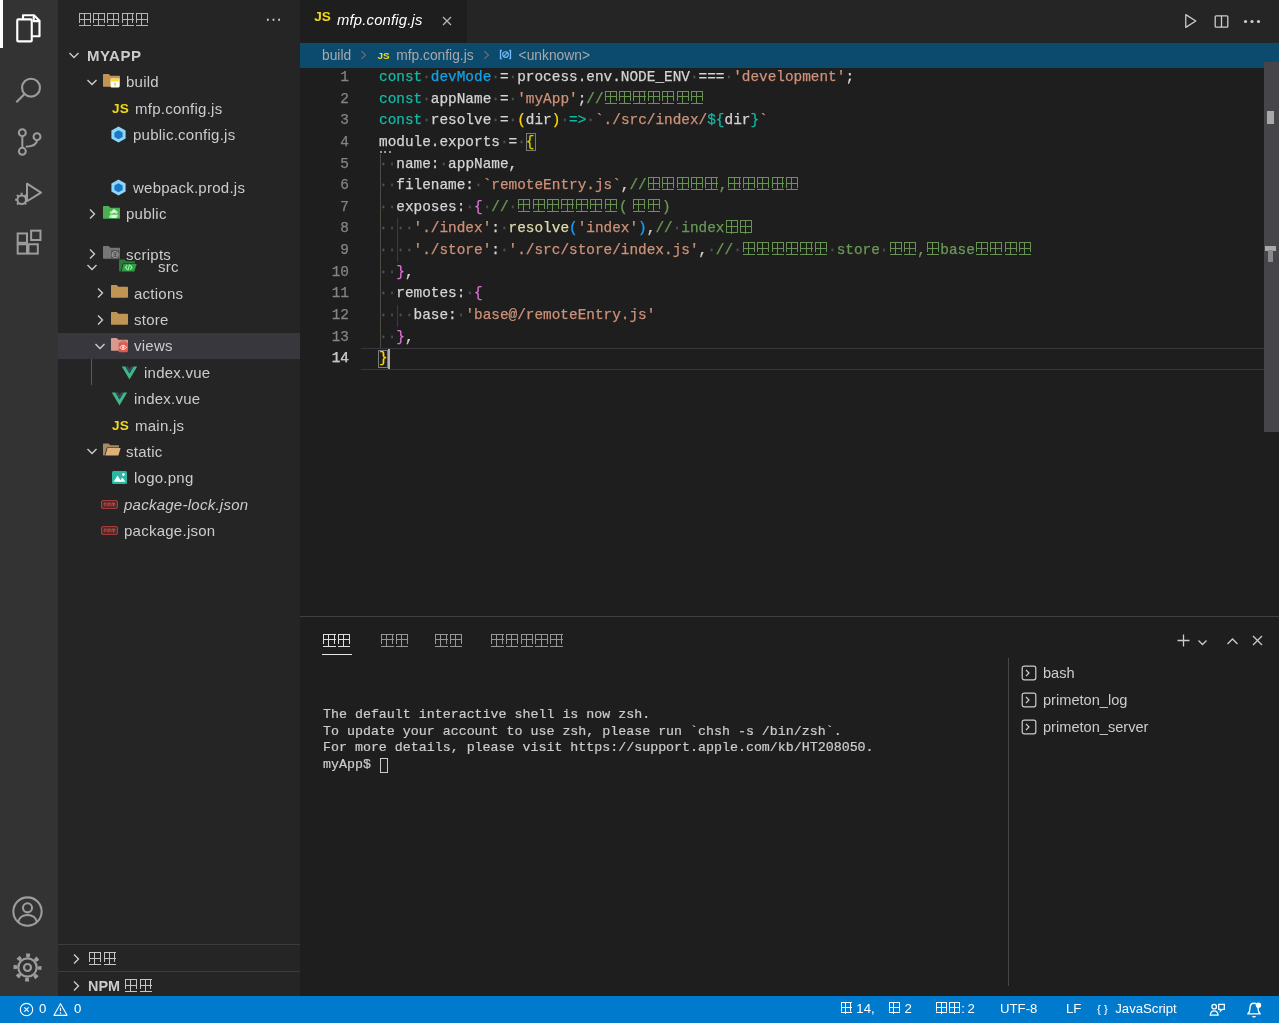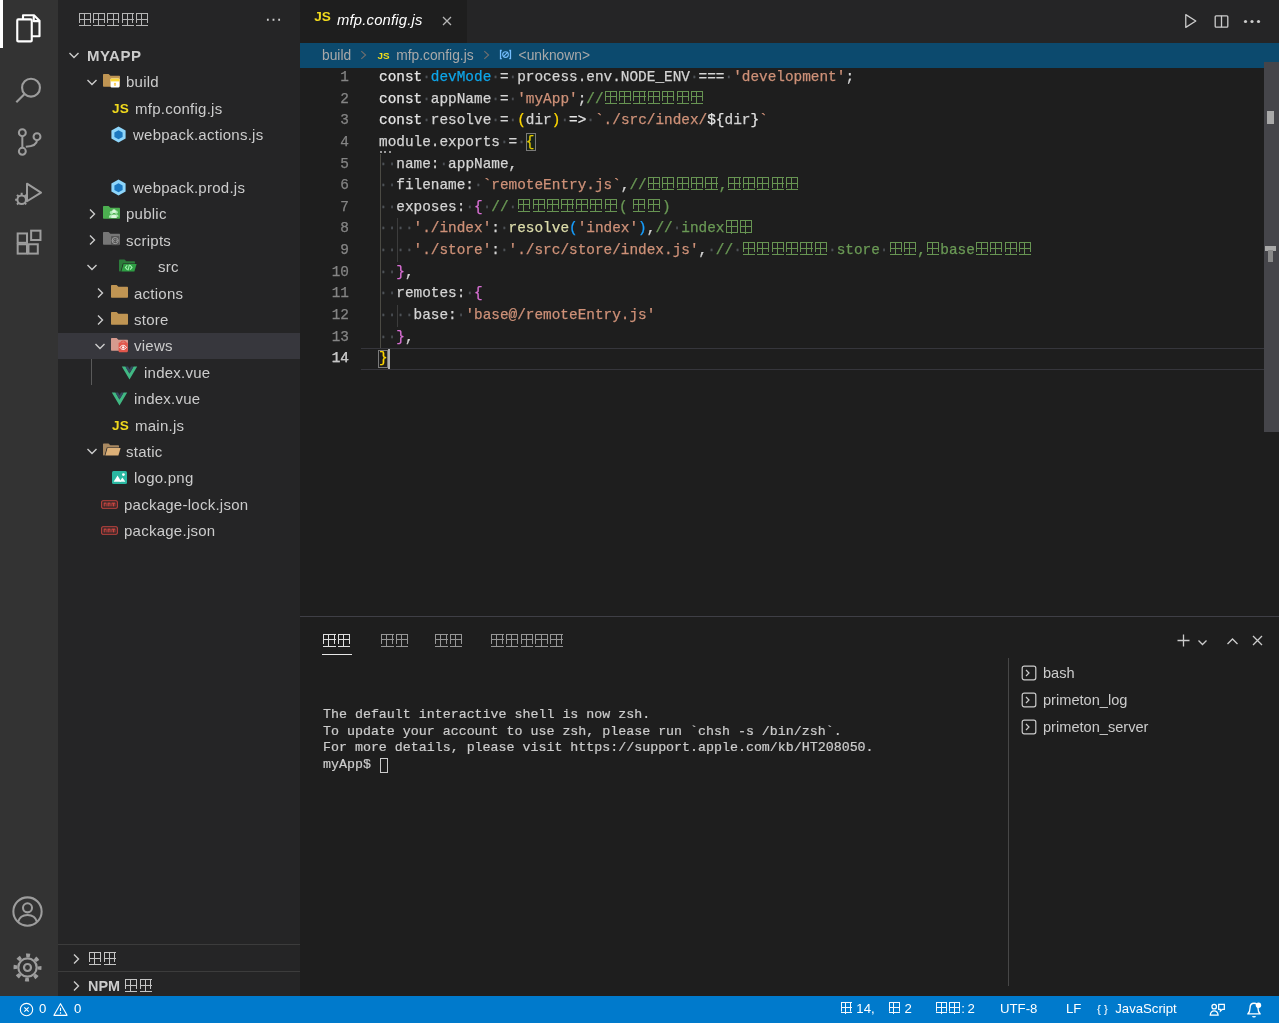--- a/index.html
+++ b/index.html
@@ -28,21 +28,21 @@
 .row{position:absolute;left:0;width:242px;height:26px;color:#cccccc;font-size:15px;letter-spacing:.25px;
  display:flex;align-items:center;white-space:nowrap}
 .row svg{flex:none}
 .sel{background:#37373d}
 .lbl{margin-left:5px}
 
 .gut{position:absolute;left:300px;width:49px;text-align:right;color:#858585;
  font:14.4px "Liberation Mono",monospace;height:21.64px;line-height:21.64px;-webkit-text-stroke:.25px currentColor}
 .cl{position:absolute;left:379px;white-space:pre;color:#d4d4d4;
  font:14.4px "Liberation Mono",monospace;height:21.64px;line-height:21.64px;-webkit-text-stroke:.25px currentColor}
-.k{color:#e5e5e5}.st{color:#ce9178}.cm{color:#6a9955}.y{color:#ffd700}
+.k{color:#14b8a6}.st{color:#ce9178}.cm{color:#6a9955}.y{color:#ffd700}
 .pk{color:#da70d6}.bl{color:#179fff}.fn{color:#dcdcaa}.dm{color:#0ea5e9}
 .ws{color:#4d5156}
 
 .tl{position:absolute;left:323px;white-space:pre;color:#cccccc;
  font:13.3px "Liberation Mono",monospace;height:16.7px;line-height:16.7px;-webkit-text-stroke:.2px currentColor}
 .titem{position:absolute;left:1021px;height:27px;display:flex;align-items:center;
  color:#cccccc;font-size:14.6px}
 .ptab{position:absolute;top:633px;height:24px;color:#9b9b9b;font-size:14.8px}
 </style></head>
 <body>
@@ -111,21 +111,21 @@
       <svg width="19" height="19" viewBox="0 0 19 19">
         <text x="9.5" y="13.8" text-anchor="middle" font-family="Liberation Sans" font-size="13.6" font-weight="bold" fill="#f0d91d">JS</text>
       </svg>
       <span class="lbl">mfp.config.js</span>
     </div>
     <div class="row" style="top:121.5px;padding-left:51px;">
       <svg width="19" height="19" viewBox="0 0 19 19">
         <path d="M9.5 1.6 L16.6 5.6 V13.6 L9.5 17.6 L2.4 13.6 V5.6 Z" fill="#8ed6fb"></path>
         <path d="M9.5 5.2 L13.6 7.5 V11.9 L9.5 14.2 L5.4 11.9 V7.5 Z" fill="#1c78c0"></path>
       </svg>
-      <span class="lbl">webpack.actions.js</span>
+      <span class="lbl">public.config.js</span>
     </div>
     <div class="row" style="top:174.5px;padding-left:51px;">
       <svg width="19" height="19" viewBox="0 0 19 19">
         <path d="M9.5 1.6 L16.6 5.6 V13.6 L9.5 17.6 L2.4 13.6 V5.6 Z" fill="#8ed6fb"></path>
         <path d="M9.5 5.2 L13.6 7.5 V11.9 L9.5 14.2 L5.4 11.9 V7.5 Z" fill="#1c78c0"></path>
       </svg>
       <span class="lbl">webpack.prod.js</span>
     </div>
     <div class="row" style="top:200.5px;padding-left:26px;">
       <svg width="16" height="16" viewBox="0 0 16 16" fill="none" stroke="#cccccc" stroke-width="1.4">
@@ -135,21 +135,21 @@
           <path d="M1 4 C1 3.4 1.4 3 2 3 H6.6 L8.4 4.8 H17 C17.6 4.8 18 5.2 18 5.8 V14.7 C18 15.3 17.6 15.7 17 15.7 H2 C1.4 15.7 1 15.3 1 14.7 Z" fill="#4caf50"></path>
           <circle cx="9.6" cy="9.6" r="1.8" fill="#a9e9b0"></circle>
           <circle cx="14.2" cy="9.2" r="1.6" fill="#a9e9b0"></circle>
           <path d="M6.8 14.8 C6.8 12.4 8.1 11.6 9.6 11.6 C11.1 11.6 12.4 12.4 12.4 14.8 Z" fill="#a9e9b0"></path>
           <path d="M12.4 13.8 C12.7 12 13.3 11.2 14.3 11.2 C15.6 11.2 16.6 12 16.6 13.8 Z" fill="#a9e9b0"></path>
           <circle cx="12" cy="8.2" r="1.9" fill="#d9f7dc"></circle>
           <path d="M9.2 14.9 C9.2 12.3 10.5 11.4 12 11.4 C13.5 11.4 14.8 12.3 14.8 14.9 Z" fill="#d9f7dc"></path>
         </svg></span>
       <span class="lbl">public</span>
     </div>
-    <div class="row" style="top:227.0px;padding-left:26px;">
+    <div class="row" style="top:241px;padding-left:26px;">
       <svg width="16" height="16" viewBox="0 0 16 16" fill="none" stroke="#cccccc" stroke-width="1.4">
         <path d="M6 3.5 L10.5 8 L6 12.5"></path>
       </svg>
       <span style="margin-left:2px"><svg width="19" height="19" viewBox="0 0 19 19">
           <path d="M1 4 C1 3.4 1.4 3 2 3 H6.6 L8.4 4.8 H17 C17.6 4.8 18 5.2 18 5.8 V14.7 C18 15.3 17.6 15.7 17 15.7 H2 C1.4 15.7 1 15.3 1 14.7 Z" fill="#767676"></path>
           <rect x="9" y="7" width="8.4" height="9.2" rx="1" fill="#555555"></rect>
           <circle cx="13.2" cy="11.6" r="3.1" fill="none" stroke="#9e9e9e" stroke-width="1"></circle>
           <path d="M12.4 10.4 L11.2 11.6 L12.4 12.8 M14 10.4 L15.2 11.6 L14 12.8" stroke="#bdbdbd" stroke-width="0.9" fill="none"></path>
         </svg></span>
       <span class="lbl">scripts</span>
@@ -228,21 +228,21 @@
     </div>
     <div class="row" style="top:464.5px;padding-left:52px;">
       <svg width="19" height="19" viewBox="0 0 19 19">
         <rect x="2" y="3" width="15" height="13" rx="1.5" fill="#2bb8a2"></rect>
         <path d="M3.6 13.8 L7.6 7.6 L11.2 13.8 Z" fill="#fff"></path>
         <path d="M9.4 13.8 L12.4 9.6 L15.4 13.8 Z" fill="#f2fffd"></path>
         <circle cx="13.4" cy="6.6" r="1.4" fill="#fff"></circle>
       </svg>
       <span class="lbl">logo.png</span>
     </div>
-    <div class="row" style="top:491.0px;padding-left:42px;">
+    <div class="row" style="top:491.0px;padding-left:42px;font-style:italic;">
       <svg width="19" height="19" viewBox="0 0 19 19">
         <rect x="1.7" y="5.7" width="15.6" height="7.6" rx="1.2" fill="none" stroke="#c94540" stroke-width="1.1"></rect>
         <path d="M3.6 7.6 H6.6 V11.4 H5.6 V8.8 H4.8 V11.4 H3.6 Z" fill="#c94540"></path>
         <path d="M7.4 7.6 H10.6 V11.4 H9.3 V12.4 H7.7 V11.4 ? Z" fill="none"></path>
         <path d="M7.4 7.6 H10.6 V11.4 H9.4 V8.8 H8.8 V11.4 H7.4 Z" fill="#c94540"></path>
         <path d="M11.4 7.6 H15.4 V11.4 H14.5 V8.8 H14 V11.4 H12.9 V8.8 H12.4 V11.4 H11.4 Z" fill="#c94540"></path>
       </svg>
       <span class="lbl">package-lock.json</span>
     </div>
     <div class="row" style="top:517.5px;padding-left:42px;">

